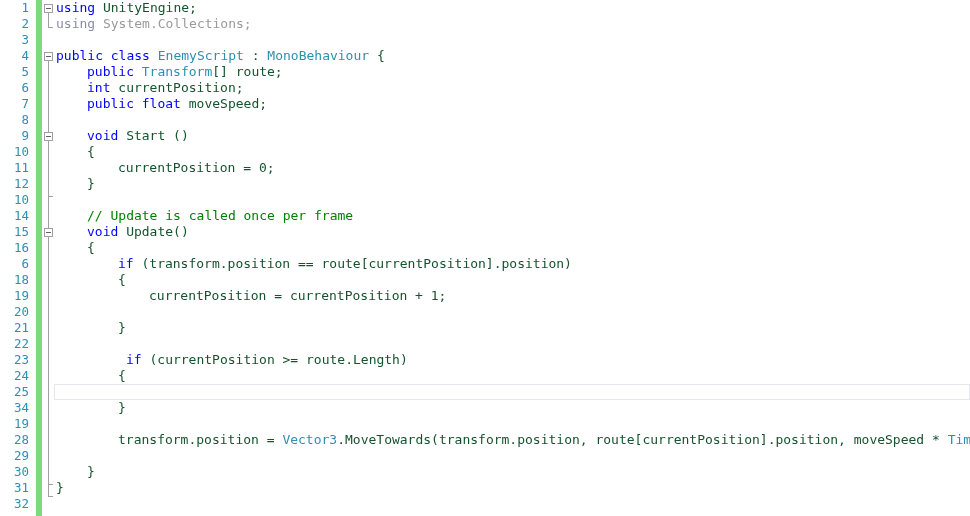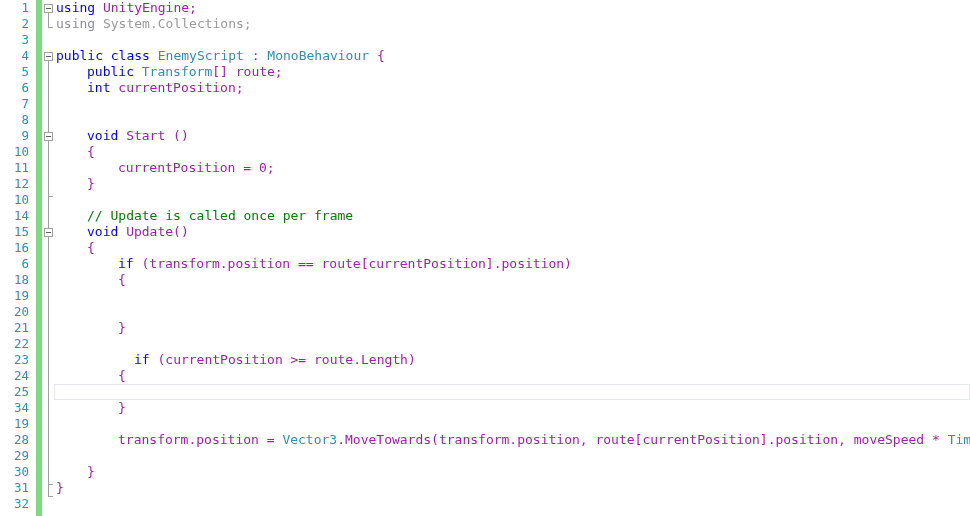--- a/index.html
+++ b/index.html
@@ -120,21 +120,21 @@
     border: 1px solid #e6e6ee;
     background: #ffffff;
     box-sizing: border-box;
   }
 
   
   .kw   { color: #0000ff; }          
   .kwd  { color: #8c8ca8; }          
   .typ  { color: #2b91af; }          
   .cmt  { color: #008000; }          
-  .pln  { color: #a21caf; }          
+  .pln  { color: #14532d; }          
   .pld  { color: #9a9a9a; }          
   .brmatch { background: #dcdcc8; }  
 
   
   .caret {
     display: inline-block;
     width: 1px;
     height: 13px;
     background: #000000;
     vertical-align: -2px;
@@ -209,20 +209,21 @@
     <div class="codeline" style="top:16px"><span class="kwd">using</span><span class="pld"> System.Collections;</span></div>
 
     <div class="codeline" style="top:32px"></div>
 
     <div class="codeline" style="top:64px; left:31px"><span class="kw">public</span><span class="typ"> Transform</span><span class="pln">[] route;</span></div>
 
     <div class="codeline" style="top:48px"><span class="kw">public</span><span class="kw"> class</span><span class="typ"> EnemyScript</span><span class="pln"> : </span><span class="typ">MonoBehaviour</span><span class="pln"> {</span></div>
 
     <div class="codeline" style="top:80px; left:31px"><span class="kw">int</span><span class="pln"> currentPosition;</span></div>
 
+    <div class="codeline" style="top:96px; left:31px"><span class="kw">public</span><span class="kw"> float</span><span class="pln"> moveSpeed;</span></div>
 
     <div class="codeline" style="top:112px"></div>
 
     <div class="codeline" style="top:128px; left:31px"><span class="kw">void</span><span class="pln"> Start ()</span></div>
 
     <div class="codeline" style="top:144px; left:31px"><span class="pln">{</span></div>
 
     <div class="codeline" style="top:160px; left:62px"><span class="pln">currentPosition = 0;</span></div>
 
     <div class="codeline" style="top:176px; left:31px"><span class="pln">}</span></div>
@@ -232,28 +233,29 @@
     <div class="codeline" style="top:208px; left:31px"><span class="cmt">// Update is called once per frame</span></div>
 
     <div class="codeline" style="top:224px; left:31px"><span class="kw">void</span><span class="pln"> Update()</span></div>
 
     <div class="codeline" style="top:240px; left:31px"><span class="pln">{</span></div>
 
     <div class="codeline" style="top:256px; left:62px"><span class="kw">if</span><span class="pln"> (transform.position == route[currentPosition].position)</span></div>
 
     <div class="codeline" style="top:272px; left:62px"><span class="pln">{</span></div>
 
+    <div class="codeline" style="top:288px; left:93px"><span class="pln">currentPosition = currentPosition + 1;</span></div>
 
     <div class="codeline" style="top:304px"></div>
 
     <div class="codeline" style="top:320px; left:62px"><span class="pln">}</span></div>
 
     <div class="codeline" style="top:336px"></div>
 
-    <div class="codeline" style="top:352px; left:78px"><span class="kw">if</span><span class="pln"> (currentPosition &gt;= route.Length)</span></div>
+    <div class="codeline" style="top:352px; left:70px"><span class="kw">if</span><span class="pln"> (currentPosition &gt;= route.Length)</span></div>
 
     <div class="codeline" style="top:368px; left:62px"><span class="pln">{</span></div>
 
 
     <div class="codeline" style="top:400px; left:62px"><span class="pln">}</span></div>
 
     <div class="codeline" style="top:416px"></div>
 
     <div class="codeline" style="top:432px; left:62px"><span class="pln">transform.position = </span><span class="typ">Vector3</span><span class="pln">.MoveTowards(transform.position, route[currentPosition].position, moveSpeed * </span><span class="typ">Time</span></div>
 

